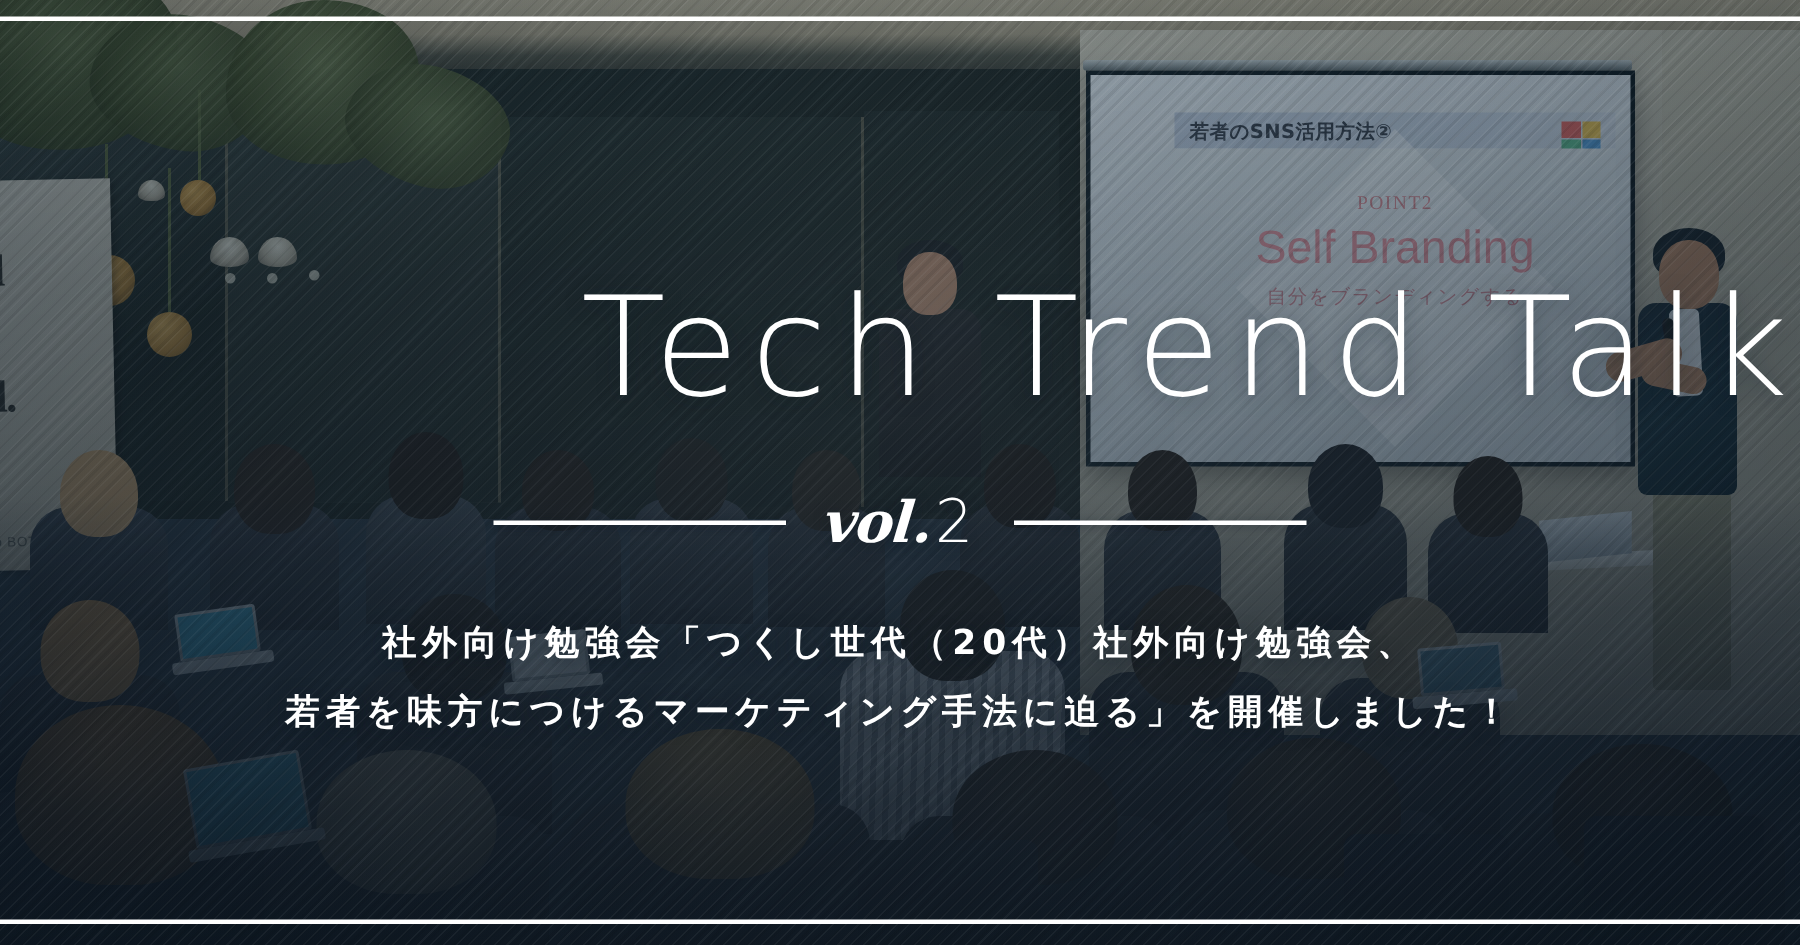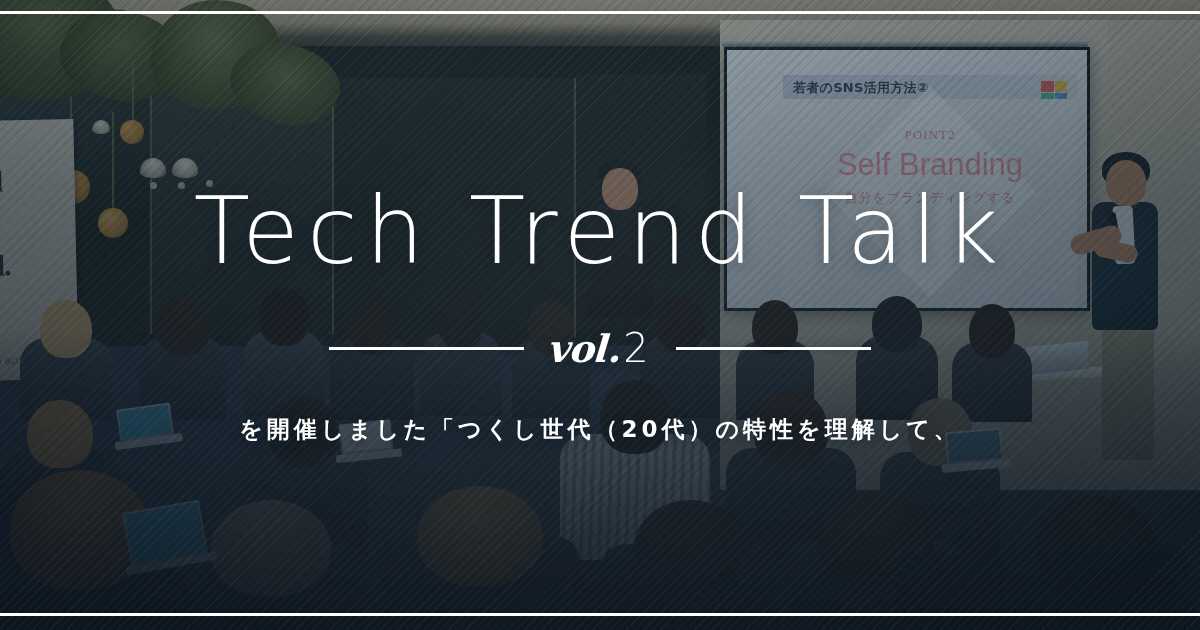--- a/index.html
+++ b/index.html
@@ -304,21 +304,21 @@
   .rule-bottom { top: 613px; }
 
   .content {
     position:absolute; inset:0;
     display:flex; flex-direction:column; align-items:center;
     justify-content:flex-start;
   }
 
   .title {
     position:absolute; left:0; right:0; top: 186px;
-    text-align:center;
+    text-align:right;
     color:#ffffff;
     font-size: 92px;
     font-weight: 300;
     letter-spacing: 8px;
     line-height: 1;
     font-family: "DejaVu Sans", "Liberation Sans", sans-serif;
     text-shadow: 0 2px 14px rgba(10,20,30,.35);
     white-space: nowrap;
   }
 
@@ -577,17 +577,18 @@
     <div class="volrow">
       <div class="line"></div>
       <div class="volwrap">
         <span class="vol">vol.</span>
         <span class="num">2</span>
       </div>
       <div class="line"></div>
     </div>
 
     <div class="subtitle">
-      <div>を開催しました「つくし世代（20代）の特性を理解して、</div>
+      <div>社外向け勉強会「つくし世代（20代）社外向け勉強会、</div>
+      <div>若者を味方につけるマーケティング手法に迫る」を開催しました！</div>
     </div>
 
   </div>
 </div>
 
 </body></html>

